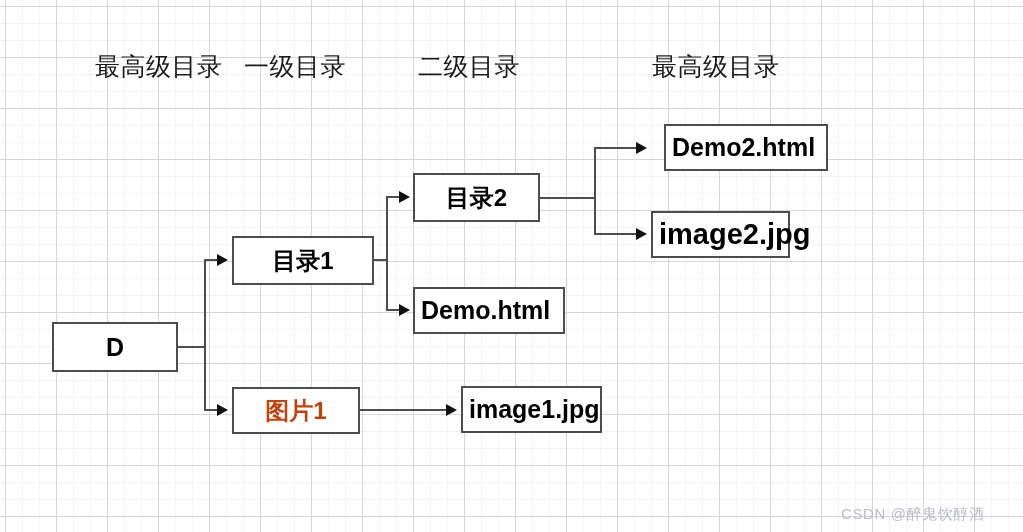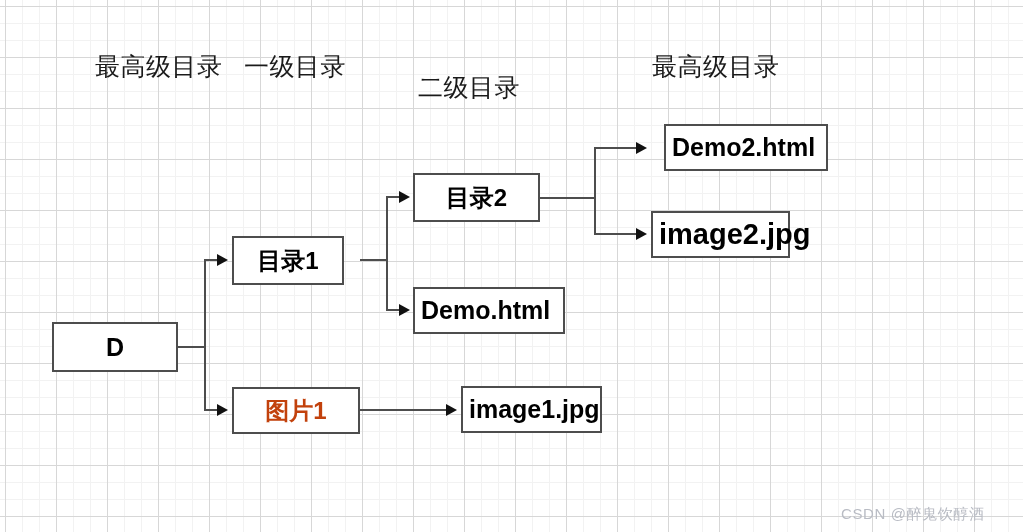--- a/index.html
+++ b/index.html
@@ -82,21 +82,21 @@
   }
 </style>
 </head>
 <body>
 
 <div id="canvas">
 
   <div>
     <div class="col-title" style="left: 56px; top: 54px; margin-left: 39px;">最高级目录</div>
     <div class="col-title" style="left: 244px; top: 54px;">一级目录</div>
-    <div class="col-title" style="left: 418px; top: 54px; margin-top: 21px;">二级目录</div>
+    <div class="col-title" style="left: 418px; top: 54px;">二级目录</div>
     <div class="col-title" style="left: 652px; top: 54px;">最高级目录</div>
   </div>
 
   <div>
     <div class="edge h" style="left: 177px; top: 346px; width: 29px; background: rgb(77, 77, 77);"></div>
     <div class="edge v" style="left: 204px; top: 260px; height: 151px; background: rgb(77, 77, 77);"></div>
     <div class="edge h" style="left: 204px; top: 259px; width: 14px; background: rgb(77, 77, 77);"></div>
     <div class="edge h" style="left: 204px; top: 409px; width: 14px; background: rgb(77, 77, 77);"></div>
     <div class="edge h" style="left: 360px; top: 259px; width: 28px; background: rgb(77, 77, 77);"></div>
     <div class="edge v" style="left: 386px; top: 196px; height: 114px; background: rgb(77, 77, 77);"></div>
@@ -114,21 +114,21 @@
     <div class="arrowhead" style="left: 217px; top: 404px;"></div>
     <div class="arrowhead" style="left: 399px; top: 191px;"></div>
     <div class="arrowhead" style="left: 399px; top: 304px;"></div>
     <div class="arrowhead" style="left: 636px; top: 142px;"></div>
     <div class="arrowhead" style="left: 636px; top: 228px;"></div>
     <div class="arrowhead" style="left: 446px; top: 404px;"></div>
   </div>
 
   <div>
     <div class="node center" style="left: 52px; top: 322px; width: 126px; height: 50px; font-size: 25px; border-color: rgb(77, 77, 77); background: rgb(255, 255, 255); color: rgb(0, 0, 0);">D</div>
-    <div class="node center" style="left: 232px; top: 236px; width: 112px; height: 49px; font-size: 24px; border-color: rgb(77, 77, 77); background: rgb(255, 255, 255); color: rgb(0, 0, 0);">目录1</div>
+    <div class="node center" style="left: 232px; top: 236px; width: 142px; height: 49px; font-size: 24px; border-color: rgb(77, 77, 77); background: rgb(255, 255, 255); color: rgb(0, 0, 0);">目录1</div>
     <div class="node center" style="left: 232px; top: 387px; width: 128px; height: 47px; font-size: 24px; border-color: rgb(77, 77, 77); background: rgb(255, 255, 255); color: #c2410c; text-align: right;">图片1</div>
     <div class="node center" style="left: 413px; top: 173px; width: 127px; height: 49px; font-size: 24px; border-color: rgb(77, 77, 77); background: rgb(255, 255, 255); color: rgb(0, 0, 0);">目录2</div>
     <div class="node left" style="left: 413px; top: 287px; width: 152px; height: 47px; font-size: 25px; border-color: rgb(77, 77, 77); background: rgb(255, 255, 255); color: rgb(0, 0, 0); text-align: right;">Demo.html</div>
     <div class="node left" style="left: 461px; top: 386px; width: 141px; height: 47px; font-size: 25px; border-color: rgb(77, 77, 77); background: rgb(255, 255, 255); color: rgb(0, 0, 0);">image1.jpg</div>
     <div class="node left" style="left: 651px; top: 124px; width: 164px; height: 47px; font-size: 25px; border-color: rgb(77, 77, 77); background: rgb(255, 255, 255); color: rgb(0, 0, 0); margin-left: 13px;">Demo2.html</div>
     <div class="node left" style="left: 651px; top: 211px; width: 139px; height: 47px; font-size: 29px; border-color: rgb(77, 77, 77); background: rgb(255, 255, 255); color: rgb(0, 0, 0);">image2.jpg</div>
   </div>
 
   <div class="watermark" style="left: 841px; top: 505px; color: rgb(185, 188, 196);">CSDN @醉鬼饮醇酒</div>
 

